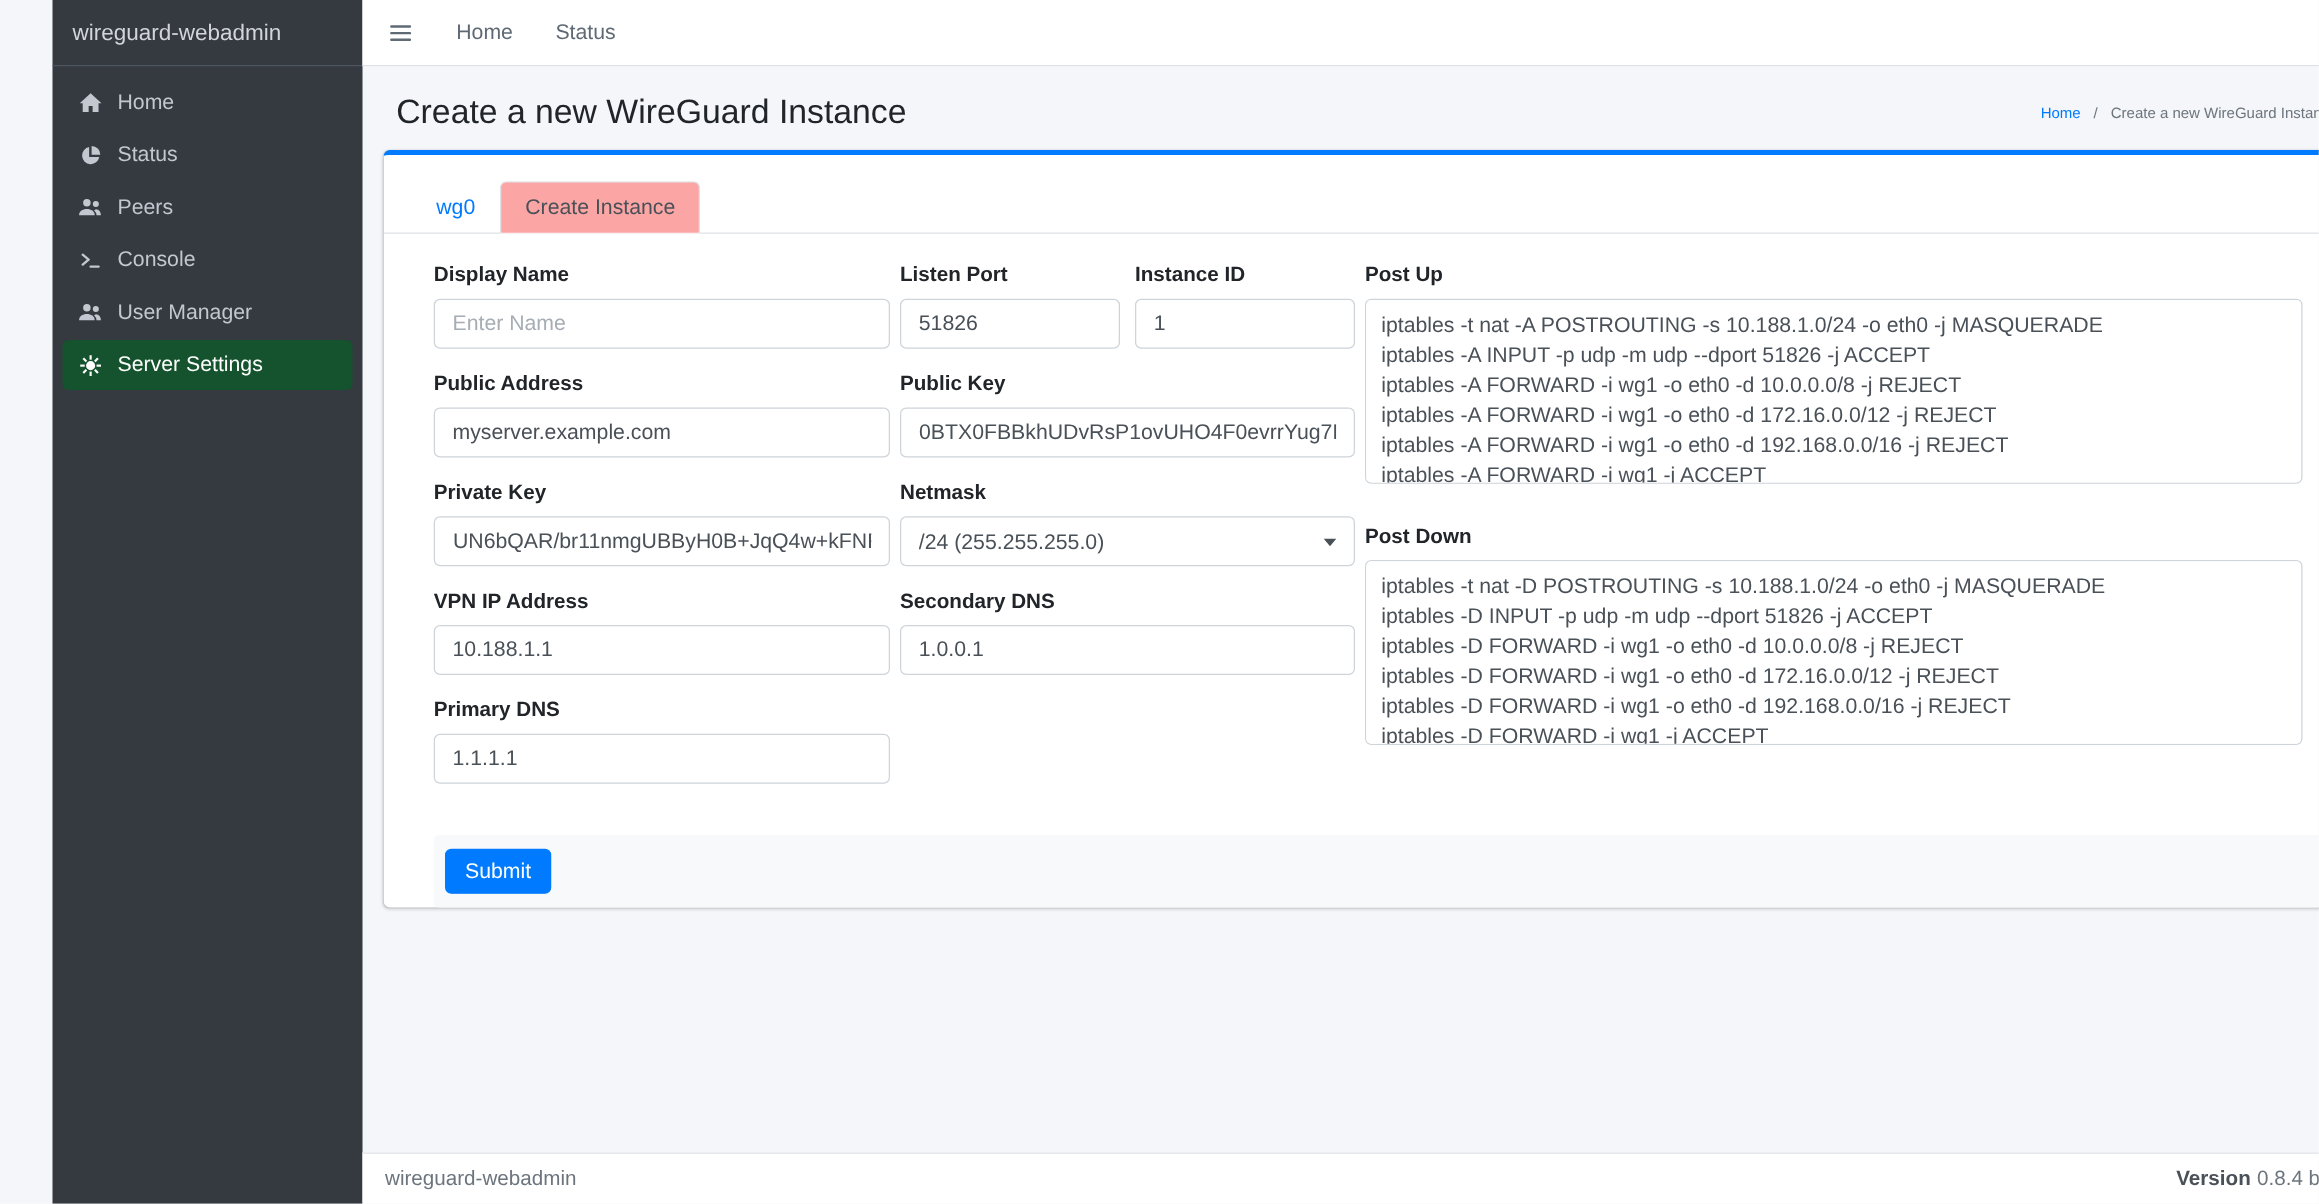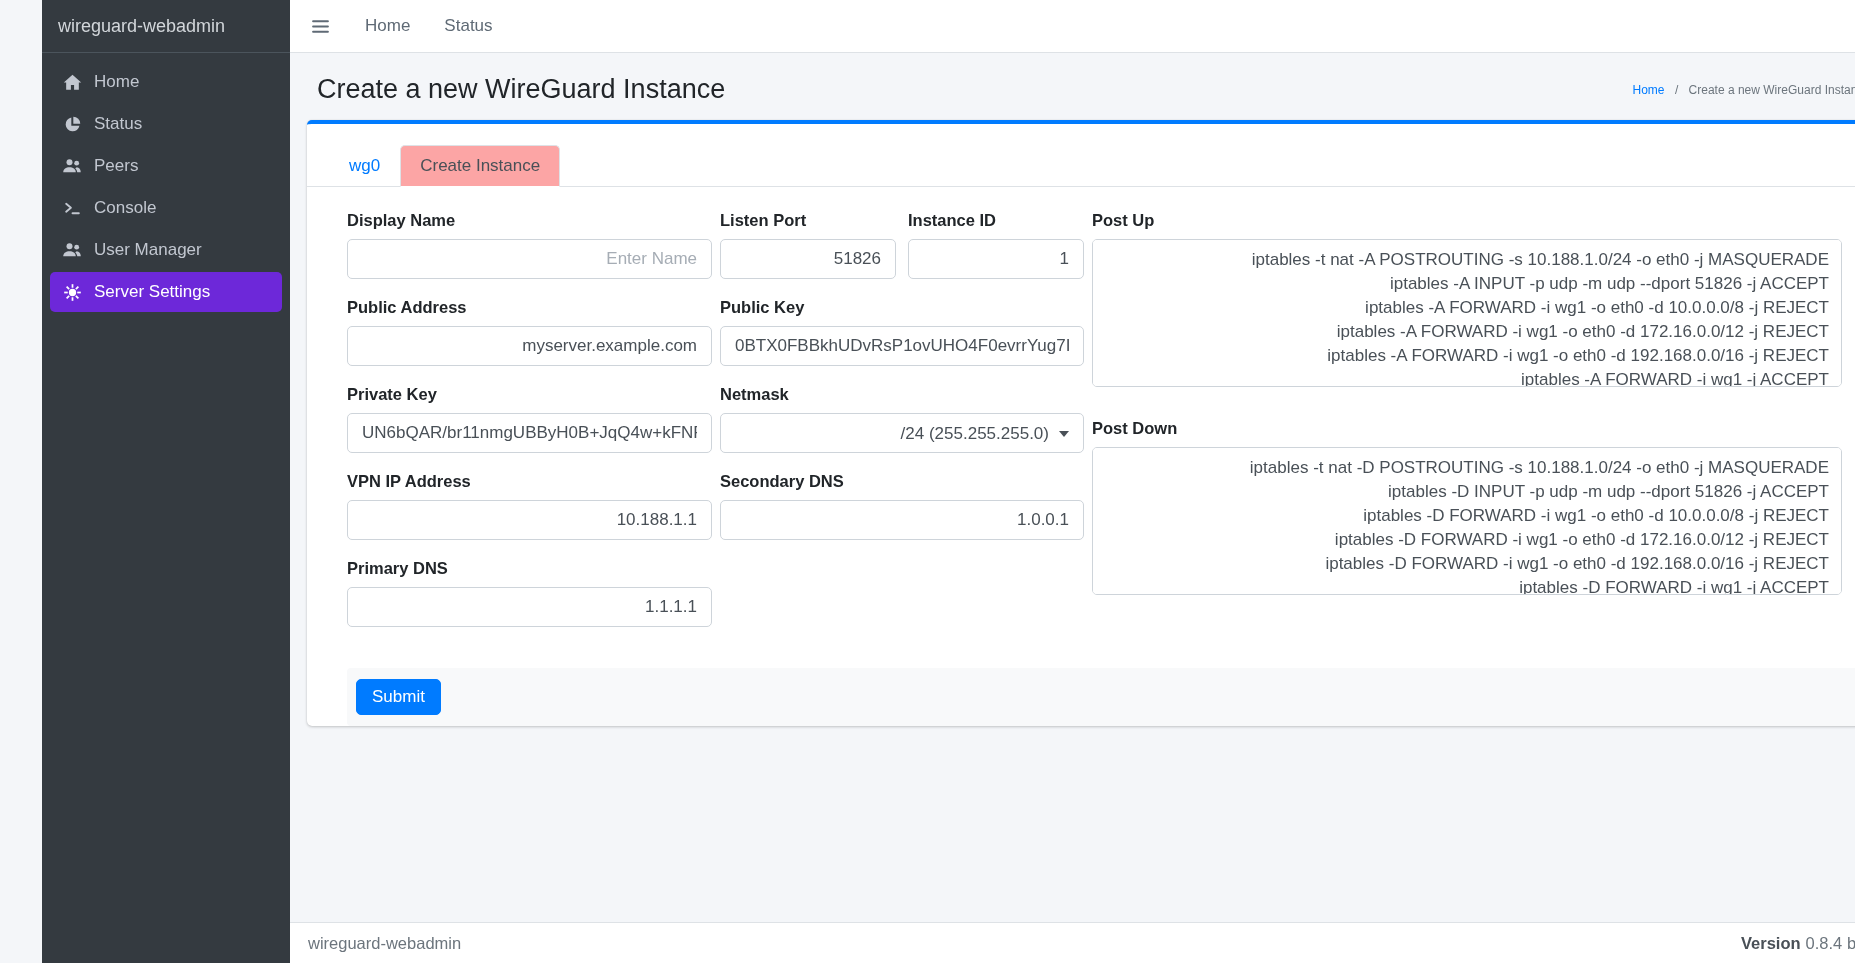--- a/index.html
+++ b/index.html
@@ -16,21 +16,21 @@
   .brand {
     height:53px; display:flex; align-items:center; padding:0 16px;
     font-size:18px; color:#d2d6da; border-bottom:1px solid #4b545c; cursor:pointer;
   }
   .side-nav { padding:9px 8px; }
   .side-item {
     display:flex; align-items:center; gap:11px;
     padding:10px 11px; margin-bottom:2px; border-radius:5px;
     color:#c2c7d0; font-size:17px; text-decoration:none; cursor:pointer;
   }
-  .side-item.active { background:#6d28d9; color:#ffffff; }
+  .side-item.active { background:#14532d; color:#ffffff; }
   .side-item .icon { width:22px; display:flex; justify-content:center; align-items:center; }
   .side-item svg { display:block; }
 
   
   .main { flex:1; min-width:0; display:flex; flex-direction:column; }
   .topbar {
     height:53px; flex-shrink:0; background:#ffffff; border-bottom:1px solid #dee2e6;
     display:flex; align-items:center; gap:34px; padding:0 20px; color:#5f6a75;
   }
   .topbar a { color:#5f6a75; text-decoration:none; font-size:17px; cursor:pointer; }
@@ -60,21 +60,21 @@
   .cols { display:flex; gap:8px; }
   .col-a { width:365px; flex-shrink:0; }
   .col-b { width:364px; flex-shrink:0; }
   .col-c { flex:1; min-width:0; }
 
   .form-group { margin-bottom:19px; }
   .form-group label { display:block; font-size:16.5px; font-weight:700; color:#212529; margin-bottom:9px; }
   .form-control {
     width:100%; height:40px; padding:7px 14px;
     font-size:17px; font-family:inherit; color:#495057;
-    background:#fff; border:1px solid #ced4da; border-radius:5px; outline:none;text-align:right;
+    background:#fff; border:1px solid #ced4da; border-radius:5px; outline:none;
   }
   .form-control::placeholder { color:#a6adb5; }
   textarea.form-control {
     height:148px; resize:none; line-height:24px; padding:8px 12px;
     overflow:scroll; white-space:pre;
   }
   textarea::-webkit-scrollbar { width:15px; height:15px; background:#fafafa; }
   textarea::-webkit-scrollbar-track { background:#f6f6f6; border-left:1px solid #ededed; border-top:1px solid #ededed; }
   textarea::-webkit-scrollbar-thumb { background:#c8c8c8; border:2px solid #f6f6f6; border-radius:7px; }
   textarea::-webkit-scrollbar-button:single-button { background:#f1f1f1; height:15px; width:15px; border:1px solid #e3e3e3; }

